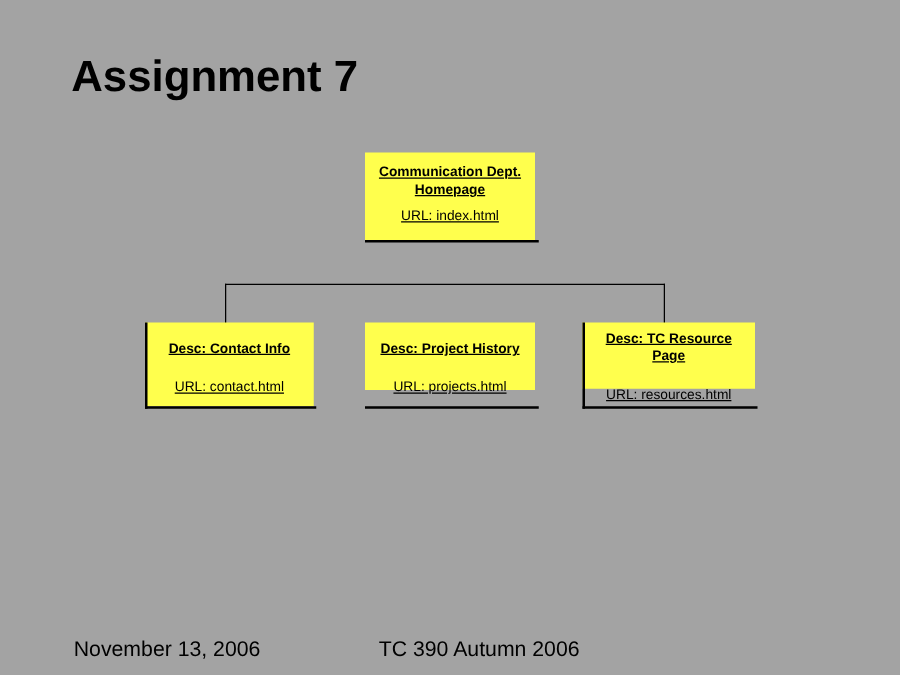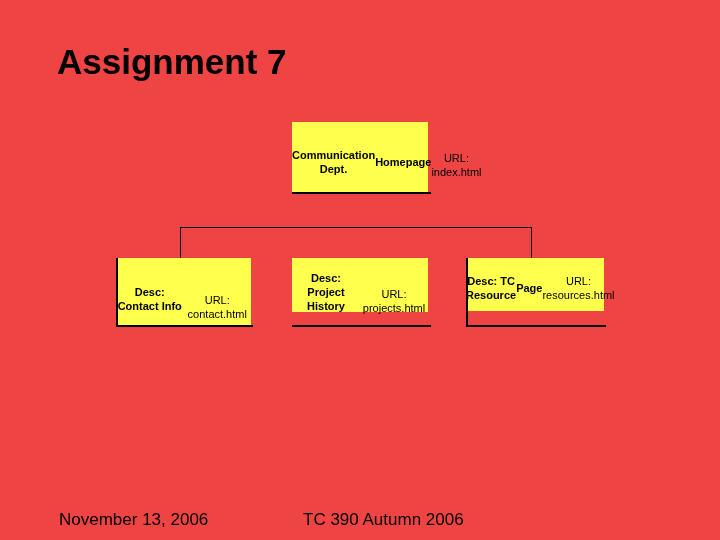--- a/index.html
+++ b/index.html
@@ -5,21 +5,21 @@
 <style>
   html, body {
     margin: 0;
     padding: 0;
     background: #ffffff;
   }
   #slide {
     position: relative;
     width: 720px;
     height: 540px;
-    background: #ef4444;
+    background: #a3a3a3;
     overflow: hidden;
     font-family: "Liberation Sans", sans-serif;
   }
 
   
   .slide-title {
     position: absolute;
     left: 57px;
     top: 42px;
     font-size: 35px;
@@ -28,24 +28,25 @@
     letter-spacing: 0px;
     white-space: nowrap;
   }
 
   
   .node {
     position: absolute;
     background: #ffff4d;
     box-sizing: border-box;
     display: flex;
-    flex-direction: row;
+    flex-direction: column;
     align-items: center;
     justify-content: flex-start;
     color: #000000;
+    text-decoration: underline;
   }
   .node .desc {
     font-size: 11px;
     font-weight: bold;
     text-align: center;
     line-height: 14px;
     width: 100%;
   }
   .node .url {
     font-size: 11px;
@@ -95,21 +96,21 @@
   }
   #node-projects .url { margin-top: 17px; }
 
   #node-resources {
     left: 466px;
     top: 258px;
     width: 138px;
     height: 53px;
     padding-top: 6px;
   }
-  #node-resources .url { }
+  #node-resources .url { margin-top: 17px; }
 
   
   .conn {
     position: absolute;
     background: #000000;
   }
   #conn-horizontal {
     left: 180px;
     top: 227px;
     width: 352px;

